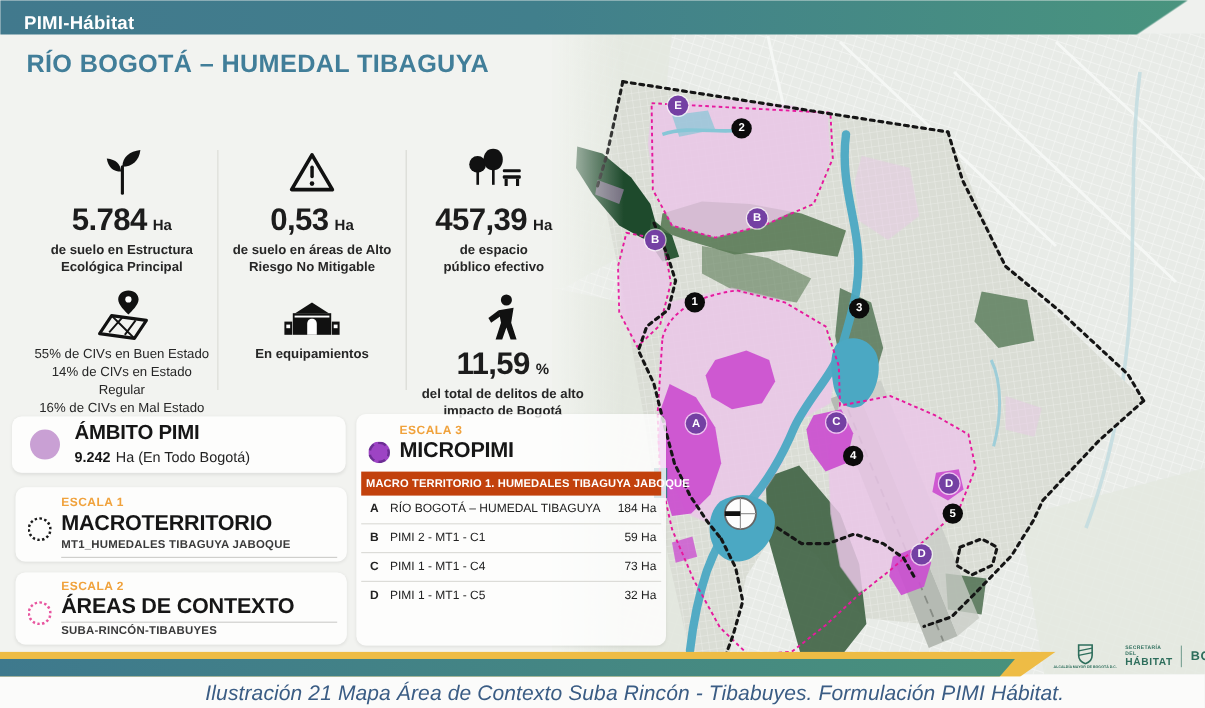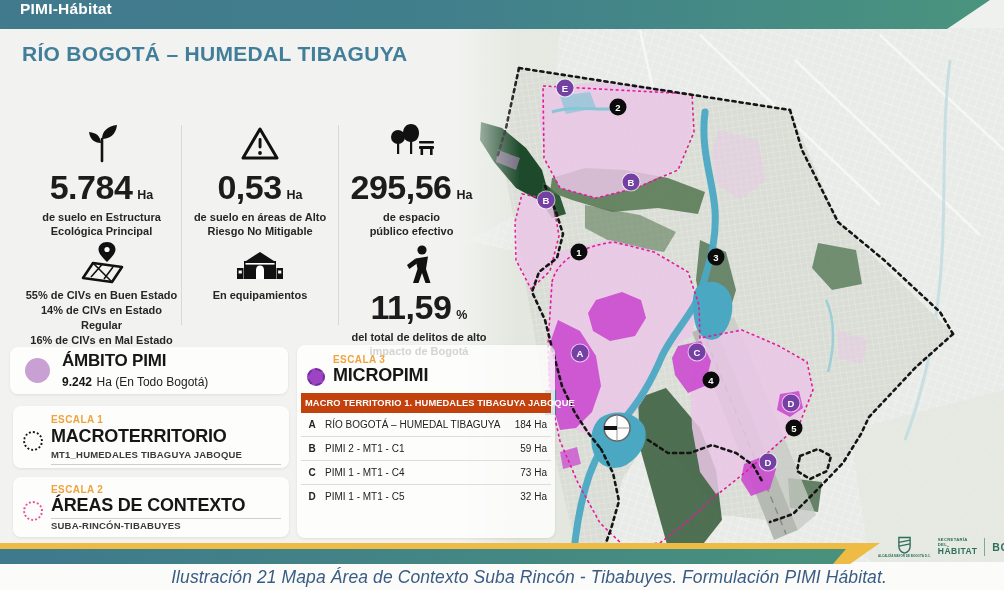--- a/index.html
+++ b/index.html
@@ -9,37 +9,37 @@
     -webkit-font-smoothing:antialiased;
   }
   
   #map-svg{position:absolute;left:0;top:0;width:1004px;height:590px;z-index:0}
 
   
   .header-bar{
     position:absolute;left:0;top:0;width:990px;height:29px;z-index:4;
     background:linear-gradient(90deg,#41798D 0%,#417F8C 45%,#49947E 100%);
     clip-path:polygon(0 0,100% 0,calc(100% - 43px) 100%,0 100%);
-    display:flex;align-items:flex-start;
+    display:flex;align-items:flex-end;
   }
   .header-bar .brand{color:#fff;font-size:15.5px;font-weight:bold;padding-left:20px;letter-spacing:.2px}
   .page-title{
     position:absolute;left:22px;top:42px;z-index:4;
     font-size:21px;font-weight:bold;color:#417E99;letter-spacing:.3px;
   }
 
   
   .stats{position:absolute;left:0;top:0;z-index:3}
   .stat{position:absolute;text-align:center;color:#1C1C1C}
   .stat .ic{height:46px;display:flex;align-items:flex-end;justify-content:center;margin-bottom:4px}
   .stat .num{white-space:nowrap}
-  .stat .val{font-size:34px;font-weight:bold;letter-spacing:-.5px}
+  .stat .val{font-size:26px;font-weight:bold;letter-spacing:-.5px}
   .stat .unit{font-size:12.5px;font-weight:bold;margin-left:5px}
   .stat .lbl{font-size:11px;font-weight:bold;line-height:1.28;margin:3px auto 0;color:#262626}
-  .stat .line{font-size:11px;font-weight:bold;line-height:1.35;color:#262626}
+  .stat .line{font-size:11px;font-weight:normal;line-height:1.35;color:#262626}
   .col-div{position:absolute;width:1px;background:#D9DAD5;z-index:2}
 
   
   .lbox{
     position:absolute;background:rgba(255,255,255,.80);border-radius:8px;z-index:3;
     box-shadow:0 1px 3px rgba(0,0,0,.08);
   }
   .tag{font-size:10px;font-weight:bold;color:#F0A23C;letter-spacing:.4px}
   .ltitle{font-size:17px;font-weight:bold;color:#161616;letter-spacing:-.2px;line-height:1.05}
   .lsub{font-size:9.5px;font-weight:bold;color:#3A3A3A;letter-spacing:.2px}
@@ -238,21 +238,21 @@
           <circle cx="11" cy="15" r="7" fill="#111"></circle>
           <rect x="10" y="19" width="2.2" height="13" fill="#111"></rect>
           <path d="M24 2 C29 2 32 6 32 11 C32 16 29 20 24 20 C19 20 16 16 16 11 C16 6 19 2 24 2 Z" fill="#111"></path>
           <rect x="23" y="17" width="2.2" height="15" fill="#111"></rect>
           <rect x="32" y="19" width="15" height="2.6" rx="1" fill="#111"></rect>
           <rect x="32" y="24" width="15" height="3" rx="1" fill="#111"></rect>
           <rect x="33.5" y="27" width="2.6" height="6" fill="#111"></rect>
           <rect x="43" y="27" width="2.6" height="6" fill="#111"></rect>
         </svg>
     </div>
-    <div class="num"><span class="val">295,56</span><span class="unit">Ha</span></div>
+    <div class="num"><span class="val">457,39</span><span class="unit">Ha</span></div>
     <div class="lbl" style="width:92px">de espacio público efectivo</div>
   </div>
 
   <div class="stat" style="left:24px;top:238px;width:155px">
     <div class="ic">
       <svg width="48" height="44" viewBox="0 0 48 44">
           <path d="M5 38 L15 23 L44 27 L34 42 Z" fill="none" stroke="#111" stroke-width="2.6" stroke-linejoin="round"></path>
           <path d="M15 23 L22 30 L34 42 M24 24.5 L13 37 M35 27 L26 39" stroke="#111" stroke-width="1.6" fill="none"></path>
           <path d="M29 2 C34 2 37.5 5.2 37.5 9.5 C37.5 14 31.5 19.5 29 22 C26.5 19.5 20.5 14 20.5 9.5 C20.5 5.2 24 2 29 2 Z" fill="#111"></path>
           <circle cx="29" cy="9.5" r="2.6" fill="#fff"></circle>

